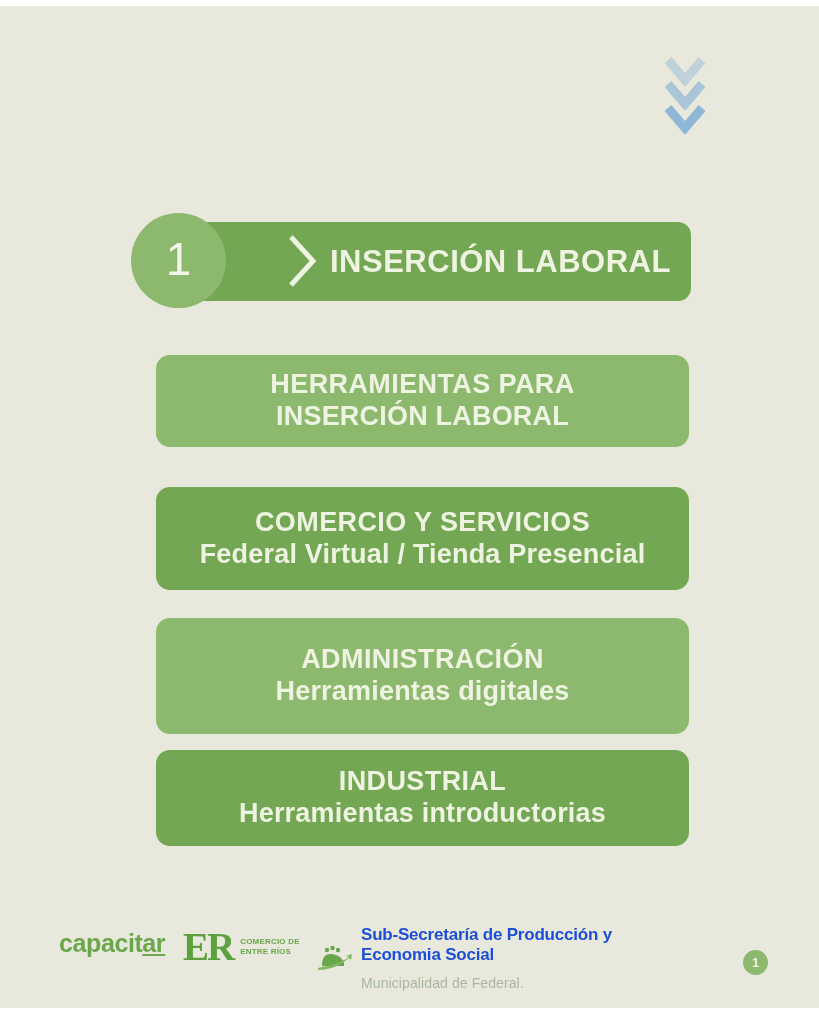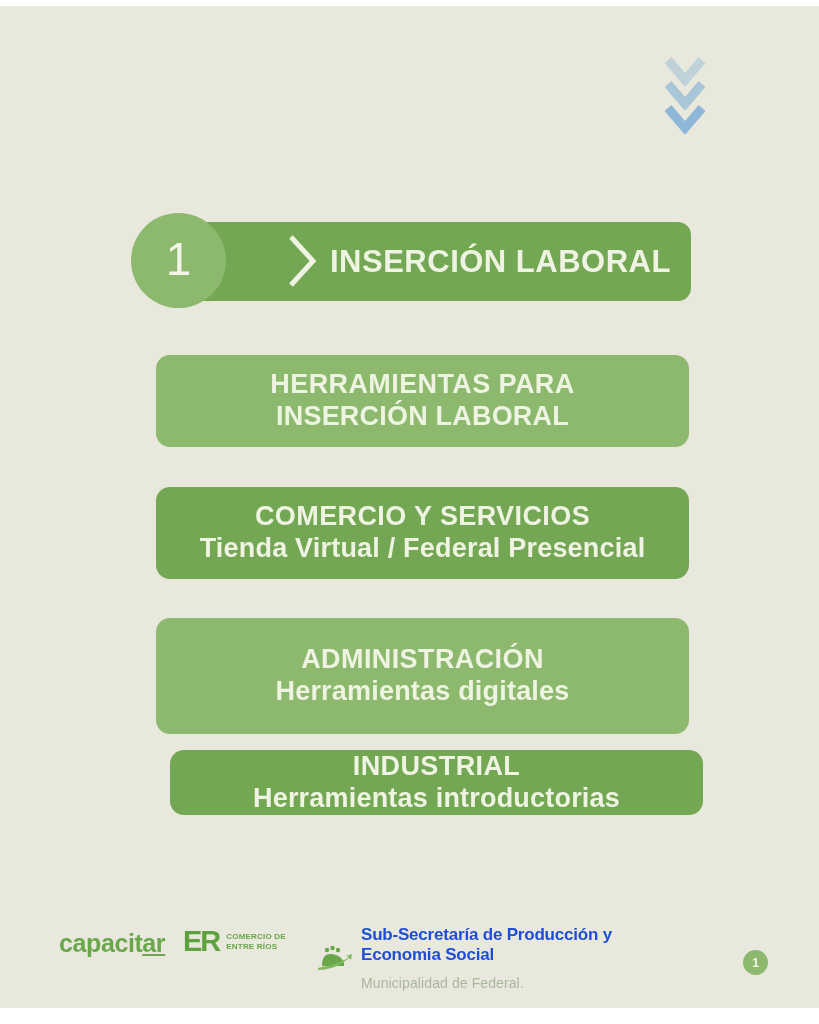--- a/index.html
+++ b/index.html
@@ -80,43 +80,43 @@
   .box .line1 {
     font-size:27px; font-weight:bold; letter-spacing:0.4px; line-height:1.18;
   }
   .box .line2 {
     font-size:27px; font-weight:bold; letter-spacing:0.2px; line-height:1.18;
   }
   .tone-light { background:#8cb96d; }
   .tone-dark  { background:#73a753; }
 
   #box-0 { top:349px; height:92px; }
-  #box-1 { top:481px; height:92px; }
+  #box-1 { top:481px; height:103px; }
   #box-2 { top:612px; height:116px; }
-  #box-3 { top:744px; height:65px;margin-left:14px; }
+  #box-3 { top:744px; height:96px; }
 
   
   #footer {
     position:absolute; left:0; top:905px; width:667px; height:70px;
   }
   .logo { position:absolute; display:flex; align-items:center; }
 
   
   #logo-capacitar { left:59px; top:18px; }
   #logo-capacitar .word {
     font-size:25px; font-weight:bold; color:#6aa74a; letter-spacing:-0.4px;
   }
   #logo-capacitar .word .uline { text-decoration:underline; text-underline-offset:2px; }
 
   
   #logo-er { left:183px; top:16px; }
   #logo-er .er-mark {
-    font-size:29px; font-weight:bold; color:#5ea23f;
+    font-size:39px; font-weight:bold; color:#5ea23f;
     letter-spacing:-2px; line-height:1;
-    font-family:Liberation Sans, sans-serif;
+    font-family:Liberation Serif, serif;
   }
   #logo-er .er-text {
     margin-left:7px; color:#6aa74a;
     font-size:8px; font-weight:bold; line-height:1.22; letter-spacing:0.2px;
   }
 
   
   #logo-sub { left:316px; top:14px; }
   #logo-sub .sub-icon { width:38px; height:30px; margin-right:7px; }
   #logo-sub .sub-icon svg { display:block; width:38px; height:30px; }
@@ -174,21 +174,21 @@
     </div>
   </div>
 
   <div id="box-0" class="box tone-light">
     <div class="line1">HERRAMIENTAS PARA</div>
     <div class="line2">INSERCIÓN LABORAL</div>
   </div>
 
   <div id="box-1" class="box tone-dark">
     <div class="line1">COMERCIO Y SERVICIOS</div>
-    <div class="line2">Tienda Virtual / Federal Presencial</div>
+    <div class="line2">Federal Virtual / Tienda Presencial</div>
   </div>
 
   <div id="box-2" class="box tone-light">
     <div class="line1">ADMINISTRACIÓN</div>
     <div class="line2">Herramientas digitales</div>
   </div>
 
   <div id="box-3" class="box tone-dark">
     <div class="line1">INDUSTRIAL</div>
     <div class="line2">Herramientas introductorias</div>

